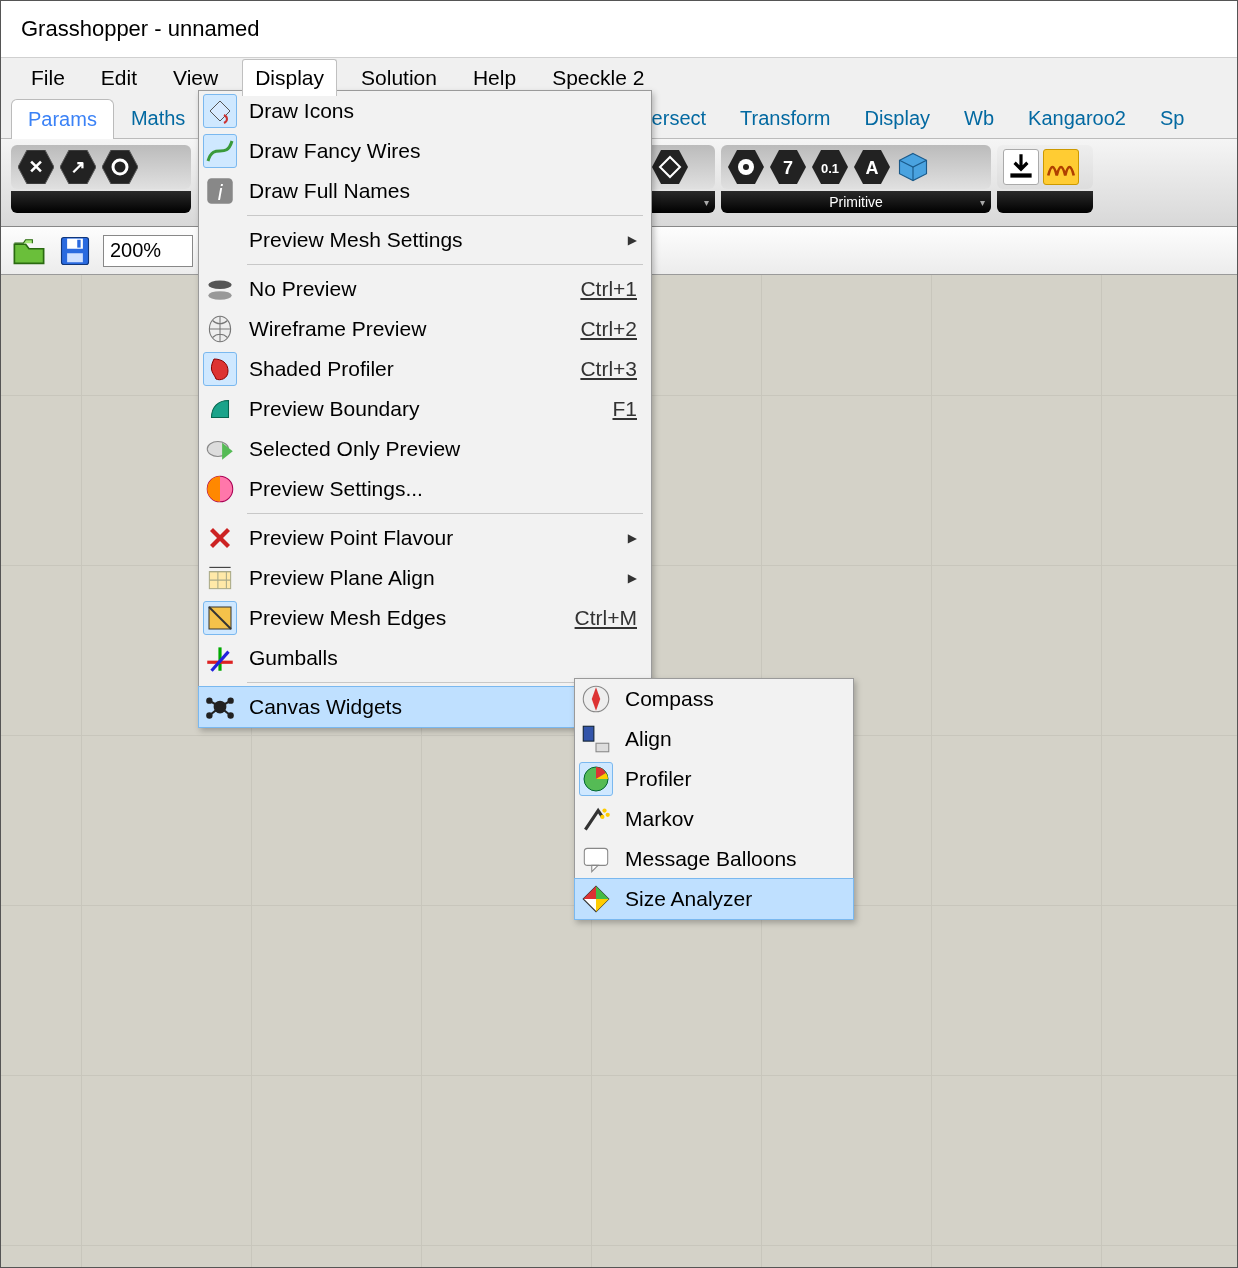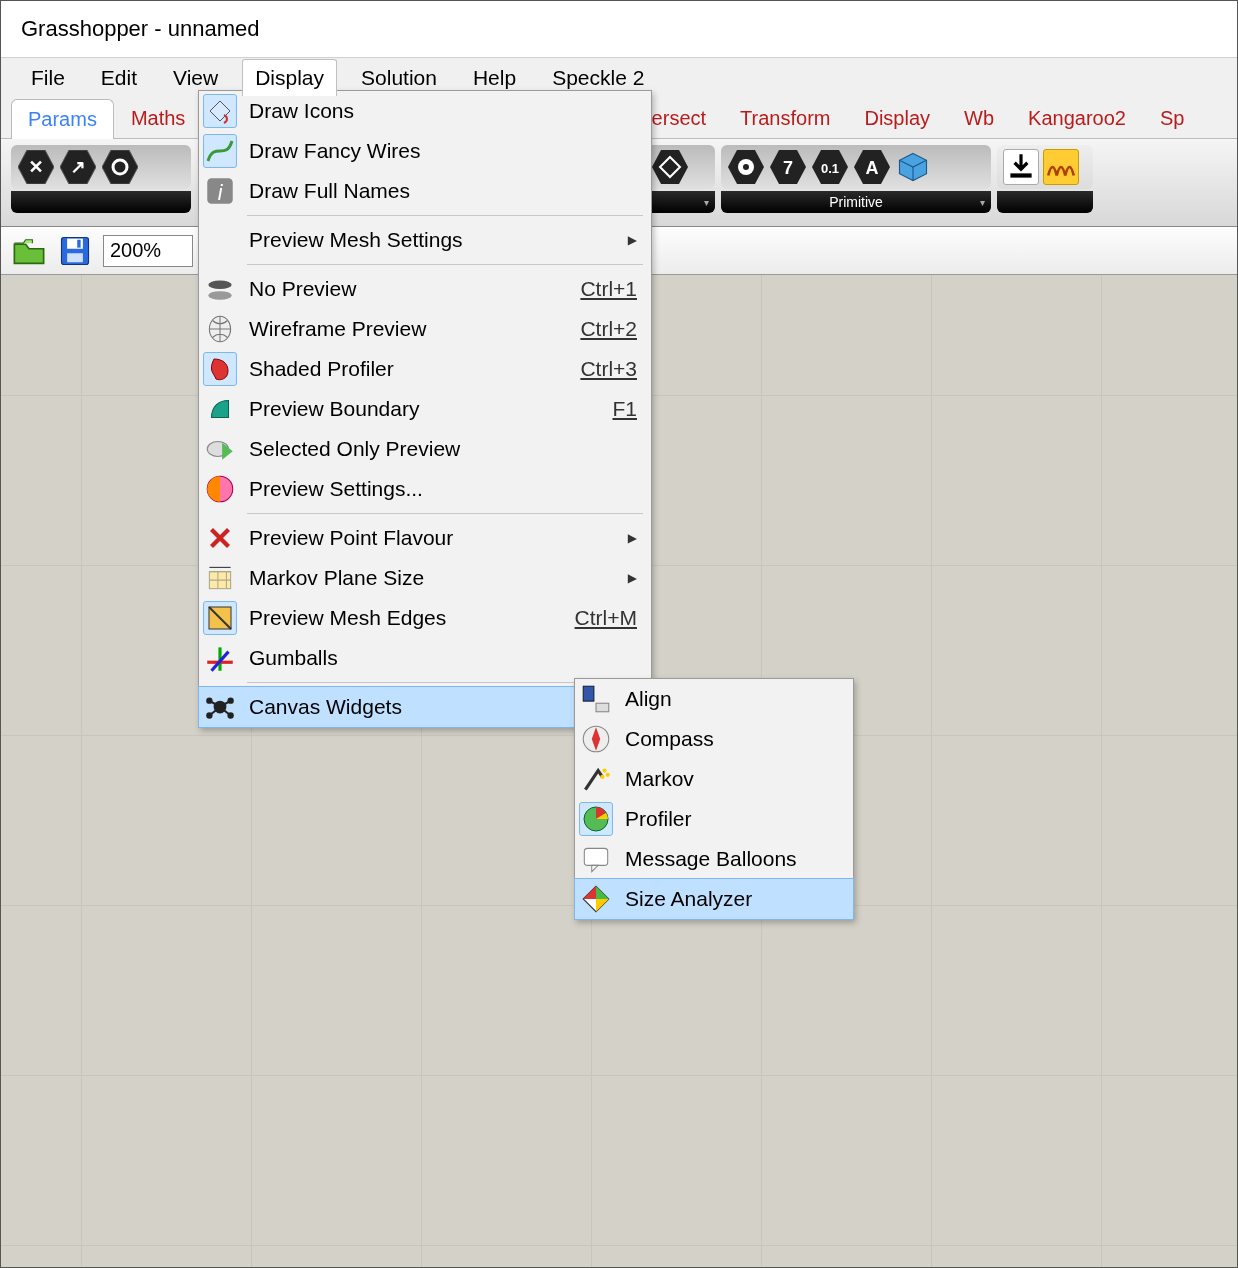--- a/index.html
+++ b/index.html
@@ -3,21 +3,21 @@
 <meta charset="utf-8">
 <style>
   * { box-sizing: border-box; margin: 0; padding: 0; font-family: "Segoe UI", Tahoma, sans-serif; }
   body { width: 1238px; height: 1268px; background: #fff; overflow: hidden; position: relative; }
   .window { position: absolute; inset: 0; border: 1px solid #555; background: #fff; display: flex; flex-direction: column; }
   .titlebar { height: 56px; display: flex; align-items: center; padding: 0 20px; font-size: 22px; color: #000; background: #fff; text-align: center; }
   .menubar { height: 40px; background: #f0f0f0; border-top: 1px solid #d0d0d0; display: flex; align-items: center; padding-left: 18px; gap: 12px; font-size: 21px; }
   .menubar .menu-item { padding: 6px 12px; cursor: default; }
   .menubar .menu-item.open { background: #fff; border: 1px solid #c0c0c0; border-bottom: none; border-radius: 3px 3px 0 0; position: relative; z-index: 30; }
   .tab-strip { height: 42px; background: #f0f0f0; display: flex; align-items: flex-end; padding-left: 10px; gap: 0; font-size: 20px; border-bottom: 1px solid #bbb; }
-  .tab { padding: 8px 16px; color: #b91c1c; border: 1px solid transparent; border-bottom: none; cursor: default; }
+  .tab { padding: 8px 16px; color: #0369a1; border: 1px solid transparent; border-bottom: none; cursor: default; }
   .tab.active { background: #fff; color: #3b82f6; border-color: #bbb; border-radius: 6px 6px 0 0; position: relative; top: 1px; }
   .ribbon { height: 88px; background: linear-gradient(#f5f5f5,#d8d8d8); border-bottom: 1px solid #888; display: flex; align-items: flex-start; padding: 6px 10px; gap: 6px; }
   .ribbon-group { display: flex; flex-direction: column; align-items: center; gap: 2px; }
   .ribbon-icons { display: flex; gap: 4px; padding: 4px 6px; background: linear-gradient(#bbb,#e0e0e0); border-radius: 6px; }
   .ribbon-label { height: 22px; background: linear-gradient(#2a2a2a,#000); color: #fff; font-size: 14px; width: 100%; display: flex; align-items: center; justify-content: center; border-radius: 0 0 6px 6px; position: relative; }
   .ribbon-label .drop { position: absolute; right: 6px; color: #aaa; font-size: 10px; }
   .hex { width: 38px; height: 36px; display: flex; align-items: center; justify-content: center; color: #fff; font-size: 18px; font-weight: bold; }
   .hex svg { width: 36px; height: 34px; }
   .ico32 { width: 36px; height: 36px; display:flex;align-items:center;justify-content:center; }
   .quickbar { height: 48px; background: linear-gradient(#fdfdfd,#ececec); border-bottom: 1px solid #9a9a9a; display: flex; align-items: center; padding: 0 10px; gap: 10px; }
@@ -296,21 +296,21 @@
       <span class="arrow">▶</span>
     </div>
     <div class="dd-item">
       <span class="icon">
         <svg viewBox="0 0 32 32">
           <rect x="6" y="10" width="20" height="16" fill="#ffe9a8" stroke="#aa8"></rect>
           <path d="M6 10h20M6 18h20M14 10v16M22 10v16" stroke="#aa8"></path>
           <path d="M6 6h20" stroke="#333" marker-end="url(#a)"></path>
         </svg>
       </span>
-      <span class="lbl">Markov Plane Size</span>
+      <span class="lbl">Preview Plane Align</span>
       <span class="arrow">▶</span>
     </div>
     <div class="dd-item">
       <span class="icon sel">
         <svg viewBox="0 0 32 32">
           <rect x="5" y="5" width="22" height="22" fill="#f4c24a" stroke="#333"></rect>
           <line x1="5" y1="5" x2="27" y2="27" stroke="#333" stroke-width="2"></line>
         </svg>
       </span>
       <span class="lbl">Preview Mesh Edges</span>
@@ -340,57 +340,57 @@
       </span>
       <span class="lbl">Canvas Widgets</span>
       <span class="arrow">▶</span>
     </div>
   </div>
 
 <div class="dropdown" id="widgets-menu">
     <div class="dd-item">
       <span class="icon">
         <svg viewBox="0 0 32 32">
+          <circle cx="16" cy="16" r="12" fill="#eee" stroke="#888"></circle>
+          <polygon points="16,5 20,16 16,27 12,16" fill="#d33"></polygon>
+        </svg>
+      </span>
+      <span class="lbl">Compass</span>
+    </div>
+    <div class="dd-item">
+      <span class="icon">
+        <svg viewBox="0 0 32 32">
           <rect x="4" y="4" width="10" height="14" fill="#35a" stroke="#123"></rect>
           <rect x="16" y="20" width="12" height="8" fill="#ddd" stroke="#888"></rect>
         </svg>
       </span>
       <span class="lbl">Align</span>
     </div>
     <div class="dd-item">
-      <span class="icon">
-        <svg viewBox="0 0 32 32">
-          <circle cx="16" cy="16" r="12" fill="#eee" stroke="#888"></circle>
-          <polygon points="16,5 20,16 16,27 12,16" fill="#d33"></polygon>
-        </svg>
-      </span>
-      <span class="lbl">Compass</span>
+      <span class="icon sel">
+        <svg viewBox="0 0 32 32">
+          <circle cx="16" cy="16" r="12" fill="#5b5" stroke="#063"></circle>
+          <path d="M16 16L16 4A12 12 0 0126 10z" fill="#d33"></path>
+          <path d="M16 16L26 10A12 12 0 0128 16z" fill="#fc0"></path>
+        </svg>
+      </span>
+      <span class="lbl">Profiler</span>
     </div>
     <div class="dd-item">
       <span class="icon">
         <svg viewBox="0 0 32 32">
           <path d="M6 26L18 8l4 6" stroke="#333" stroke-width="3" fill="none"></path>
           <circle cx="24" cy="8" r="2" fill="#fc0"></circle>
           <circle cx="27" cy="12" r="2" fill="#fc0"></circle>
           <circle cx="22" cy="14" r="2" fill="#fc0"></circle>
         </svg>
       </span>
       <span class="lbl">Markov</span>
     </div>
     <div class="dd-item">
-      <span class="icon sel">
-        <svg viewBox="0 0 32 32">
-          <circle cx="16" cy="16" r="12" fill="#5b5" stroke="#063"></circle>
-          <path d="M16 16L16 4A12 12 0 0126 10z" fill="#d33"></path>
-          <path d="M16 16L26 10A12 12 0 0128 16z" fill="#fc0"></path>
-        </svg>
-      </span>
-      <span class="lbl">Profiler</span>
-    </div>
-    <div class="dd-item">
       <span class="icon">
         <svg viewBox="0 0 32 32">
           <rect x="5" y="6" width="22" height="16" rx="3" fill="#fff" stroke="#888"></rect>
           <polygon points="12,22 12,28 18,22" fill="#fff" stroke="#888"></polygon>
         </svg>
       </span>
       <span class="lbl">Message Balloons</span>
     </div>
     <div class="dd-item hl">
       <span class="icon">

